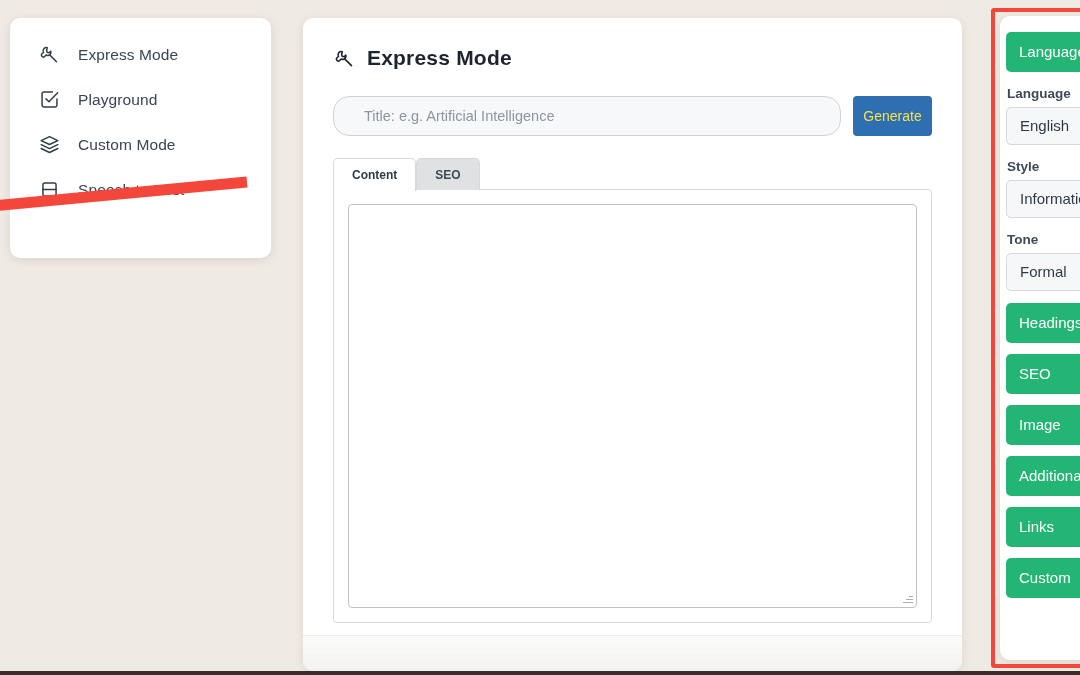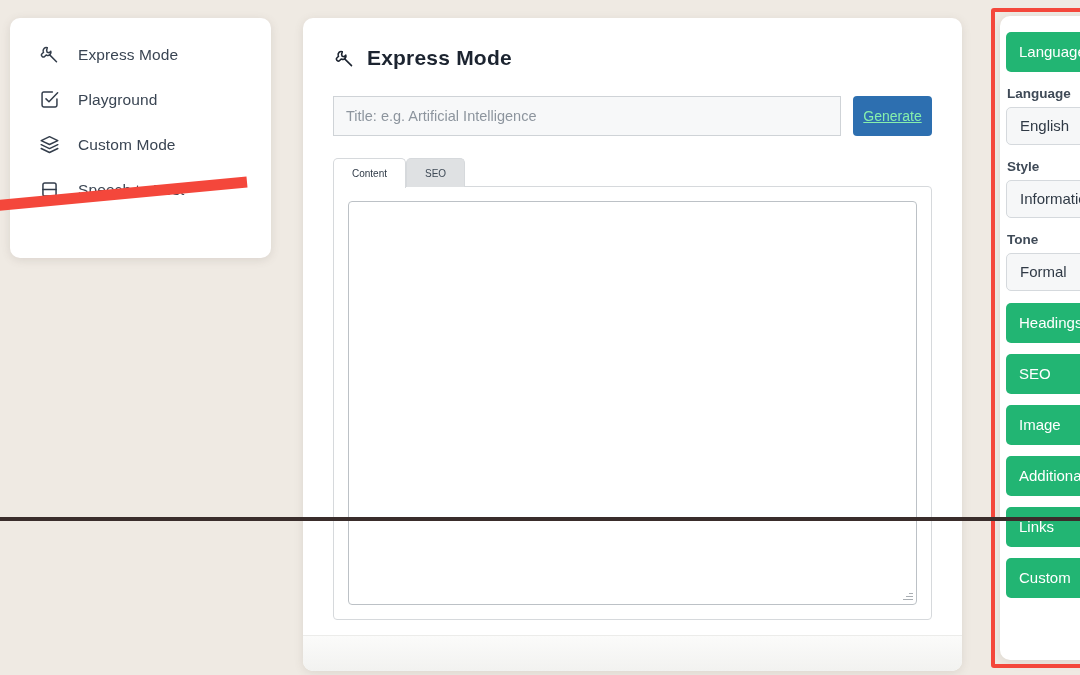--- a/index.html
+++ b/index.html
@@ -2,21 +2,21 @@
 <html><head>
 <meta charset="utf-8">
 <style>
   * { box-sizing: border-box; margin: 0; padding: 0; }
   html, body {
     width: 1080px; height: 675px;
     overflow: hidden;
     background: #efeae3;
     font-family: "Liberation Sans", sans-serif;
   }
-  #root { position: relative; width: 1080px; height: 521px; }
+  #root { position: relative; width: 1080px; height: 675px; }
 
   
   .page-bottom-edge {
     position: absolute; left: 0; bottom: 0; width: 1080px; height: 4px;
     background: #3a2d2b;
   }
 
   
   .nav-card {
     position: absolute; left: 10px; top: 18px;
@@ -63,45 +63,44 @@
   .main-title-icon { width: 22px; height: 22px; color: #1c2430; display:flex; align-items:center; justify-content:center;}
   .main-title-text {
     font-size: 21px; font-weight: bold; color: #1c2430; letter-spacing: .2px;
   }
 
   
   .title-row { display: flex; align-items: stretch; gap: 12px; margin-bottom: 22px; }
   .title-input {
     flex: 1 1 auto; height: 40px;
     border: 1px solid #cfd3d7;
-    border-radius: 0;
+    border-radius: 16px;
     background: #f7f8f9;
-    padding: 0 12px;
+    padding: 0 30px;
     font-size: 14.5px;
     color: #3a4553;
     font-family: "Liberation Sans", sans-serif;
     outline: none;
   }
   .title-input::placeholder { color: #8d959e; }
   .generate-btn {
     width: 79px; height: 40px;
     background: #2d6fb0;
-    color: #86efac;
+    color: #fde047;
     border: none; border-radius: 4px;
     font-size: 14px;
     font-family: "Liberation Sans", sans-serif;
     cursor: pointer;
-    text-decoration: underline;
   }
 
   
   .tabs { display: flex; align-items: flex-end; position: relative; z-index: 2; }
   .tab {
     padding: 9px 18px 8px 18px;
-    font-size: 10px; font-weight: normal;
+    font-size: 12px; font-weight: bold;
     color: #3f4a57;
     border: 1px solid #d6d9dc;
     border-bottom: none;
     border-radius: 5px 5px 0 0;
     background: #dfe1e3;
     cursor: pointer;
     position: relative;
   }
   .tab.active {
     background: #ffffff;

